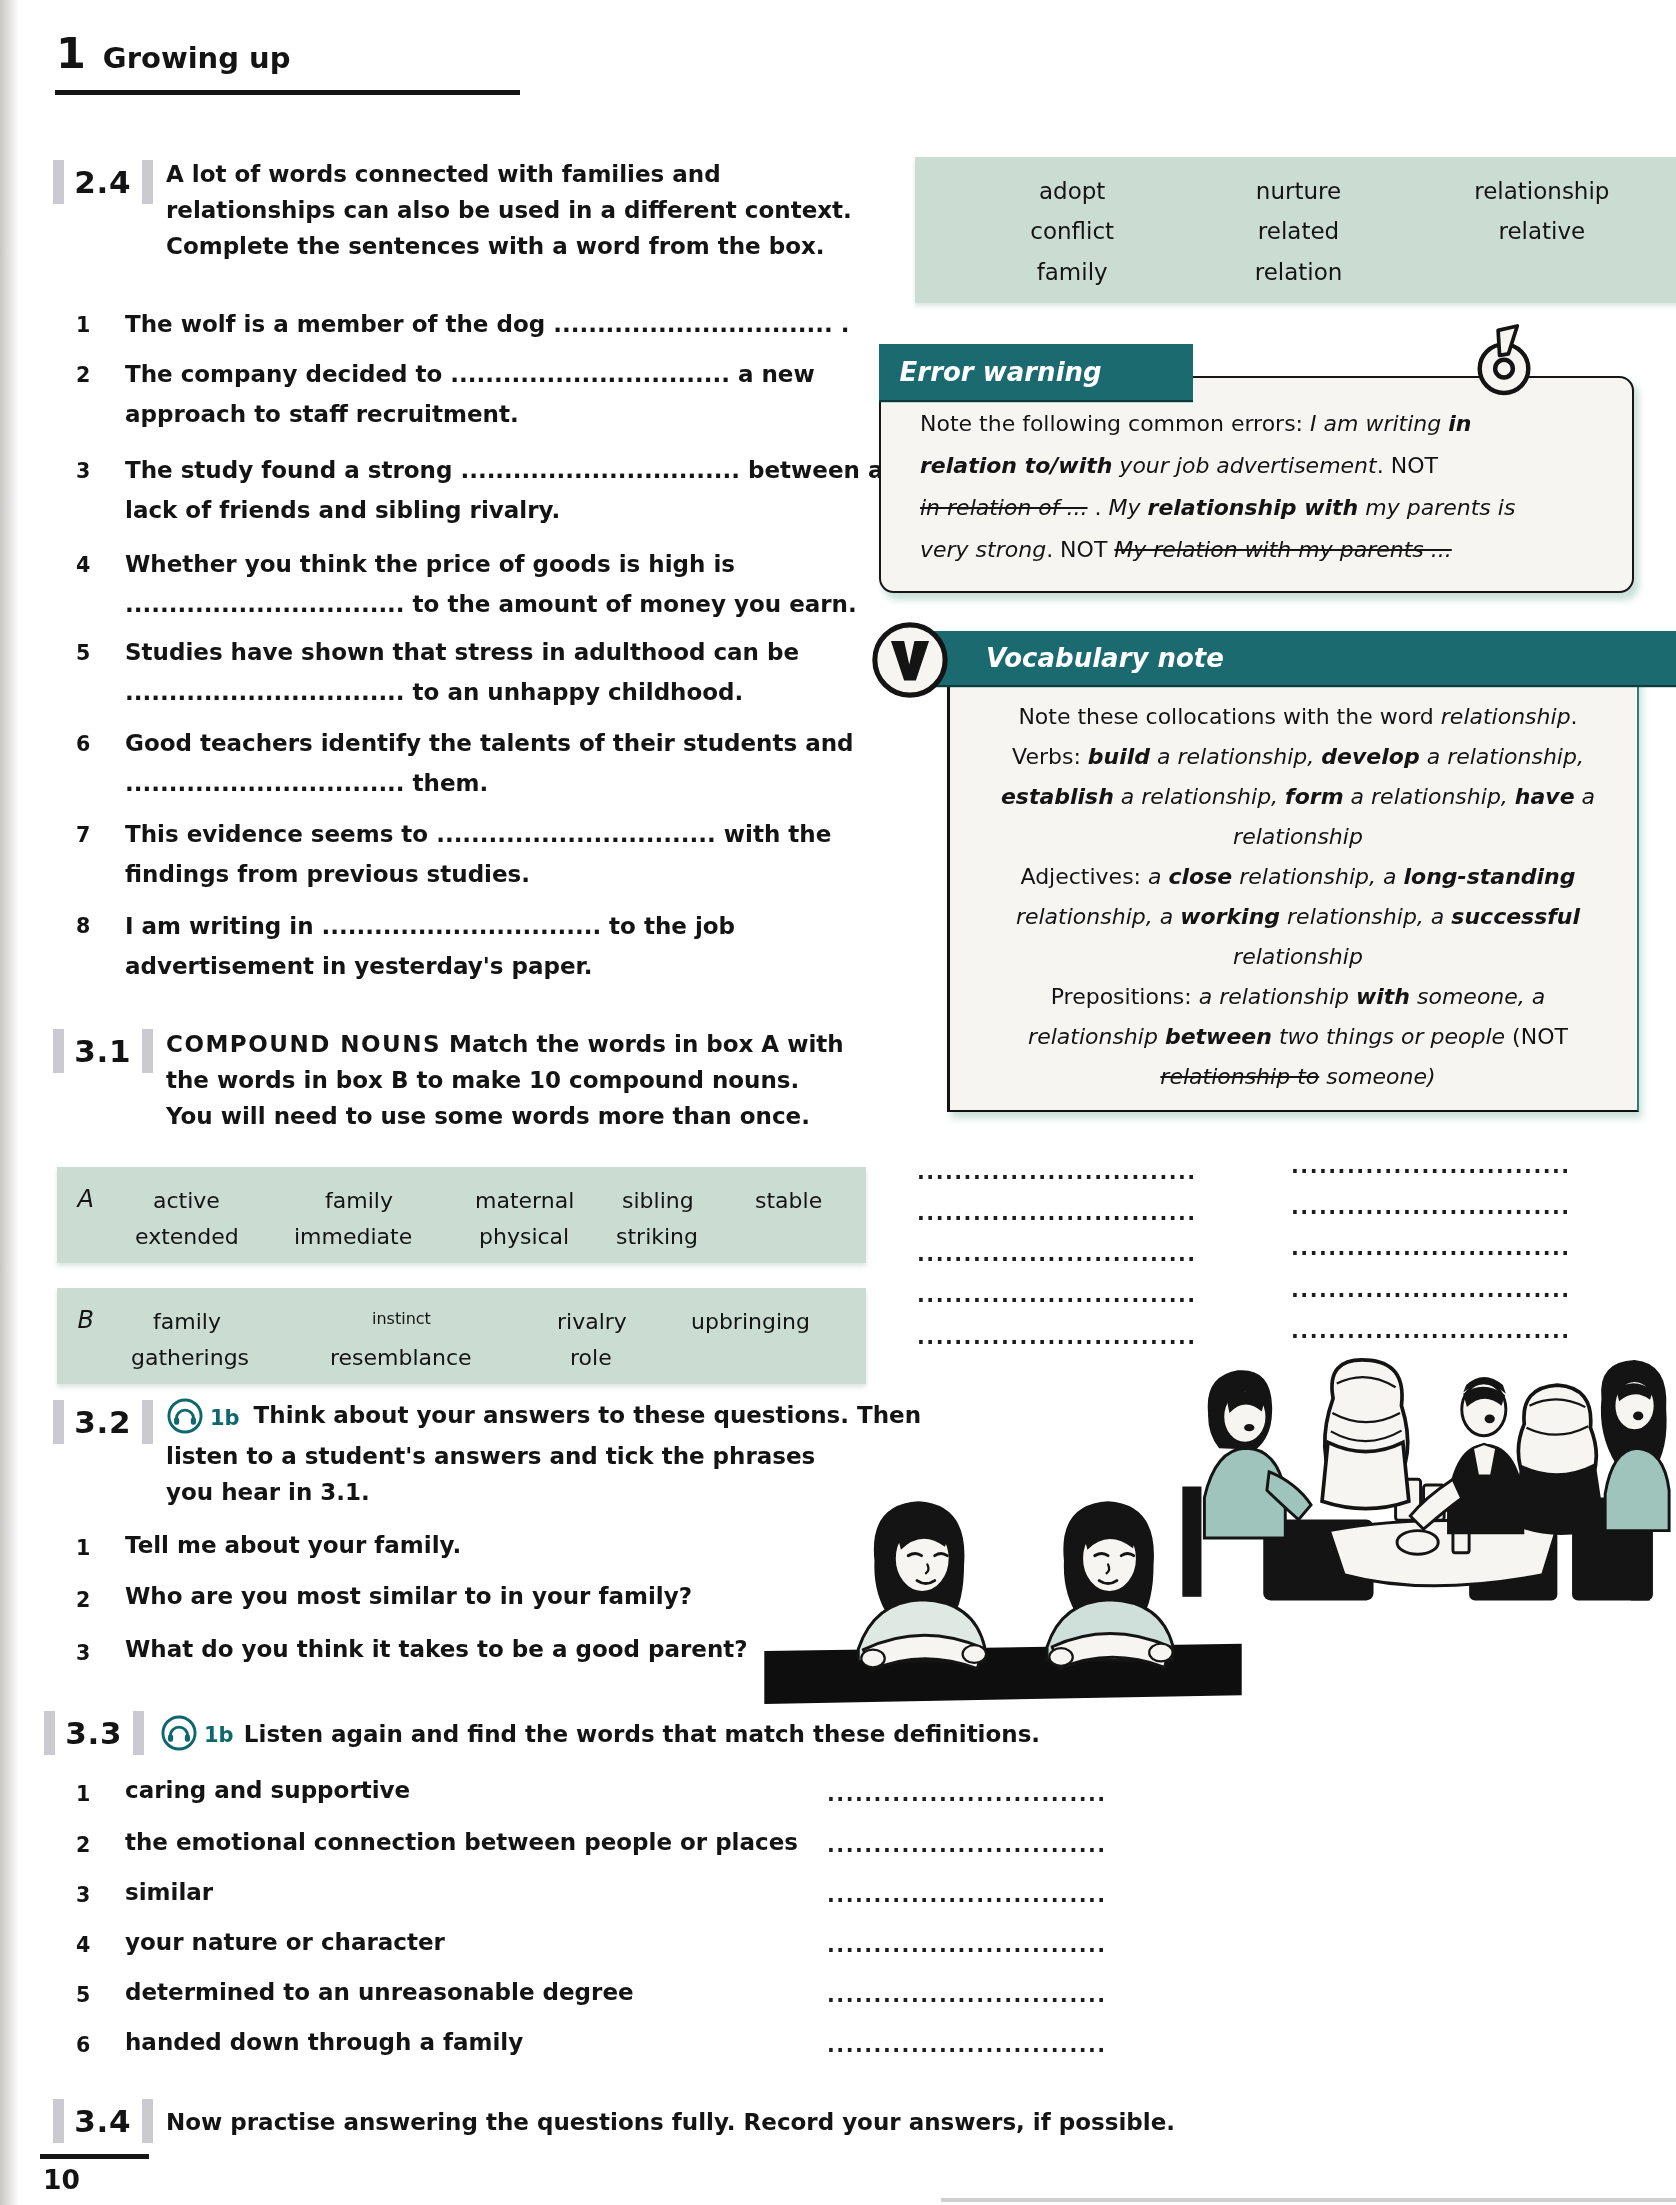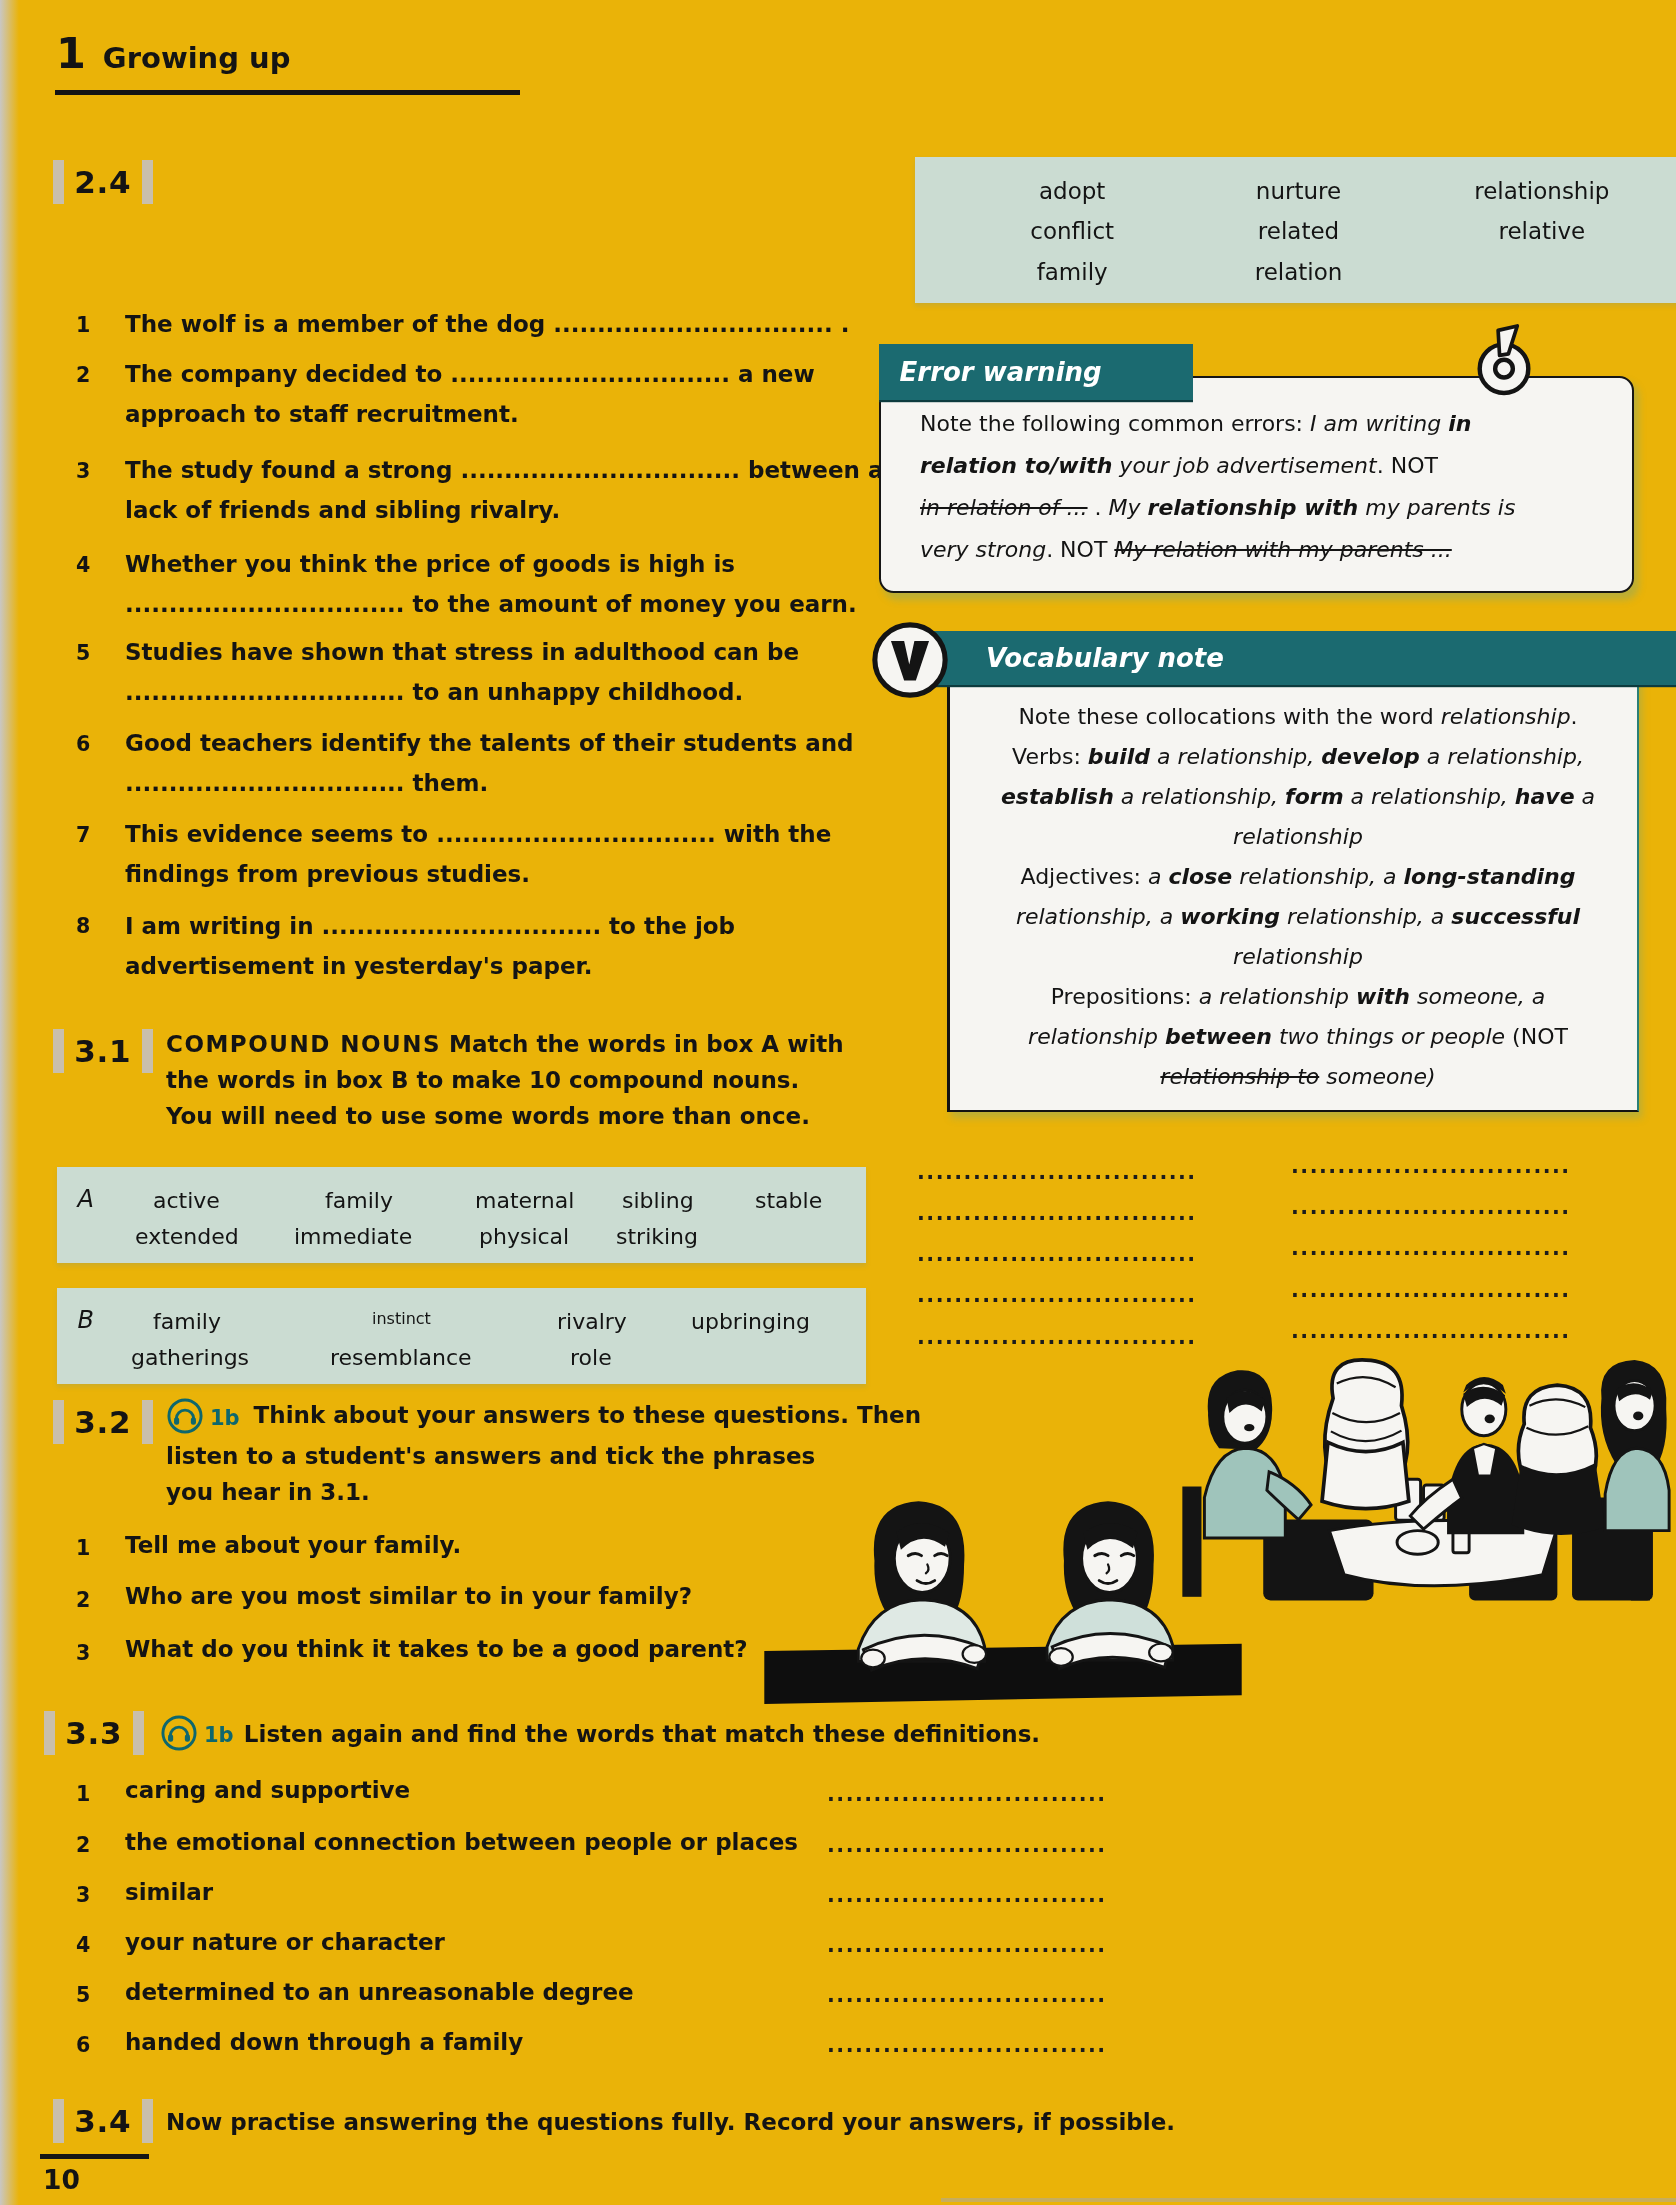--- a/index.html
+++ b/index.html
@@ -1,16 +1,16 @@
 <!DOCTYPE html>
 <html style="font-size:11.8px"><head>
 <meta charset="utf-8">
 <style>
   html,body{margin:0;padding:0;background:#d8d6d2;}
-  #page{position:relative;width:1677px;height:2205px;background:#eab308;overflow:hidden;
+  #page{position:relative;width:1677px;height:2205px;background:#ffffff;overflow:hidden;
         font-family:"DejaVu Sans","Liberation Sans",sans-serif;color:#141414;}
   .abs{position:absolute;}
   
   #edge-left{left:0;top:0;width:19px;height:2205px;background:linear-gradient(90deg,#c9c7c4,rgba(243,242,239,0));}
   #edge-bottom{left:941px;top:2198px;width:736px;height:4.4px;background:#a9a7a4;opacity:.55;}
   
   .unit-num{font-size:43px;font-weight:800;}
   .unit-title{font-size:29px;font-weight:800;}
   #unit-rule{left:55px;top:90px;width:465px;height:5.1px;background:#141414;}
   
@@ -60,20 +60,23 @@
     <span class="unit-num">1</span>
     <span class="unit-title" style="margin-left:13.2px;">Growing up</span>
   </div>
   <div class="abs" id="unit-rule"></div>
 
   <div class="abs badge" style="left:53px;top:160px;">
     <span class="bar"></span>
     <span class="n">2.4</span>
     <span class="bar"></span>
   </div>
+  <div class="abs instr" style="left:166px;top:156px;width:735px;">A lot of words connected with families and
+relationships can also be used in a different context.
+Complete the sentences with a word from the box.</div>
 
   <div class="abs greenbox" id="wordbox" style="left:915px;top:157px;width:713px;">
     <span>adopt</span>
     <span>nurture</span>
     <span>relationship</span>
     <span>conflict</span>
     <span>related</span>
     <span>relative</span>
     <span>family</span>
     <span>relation</span>

